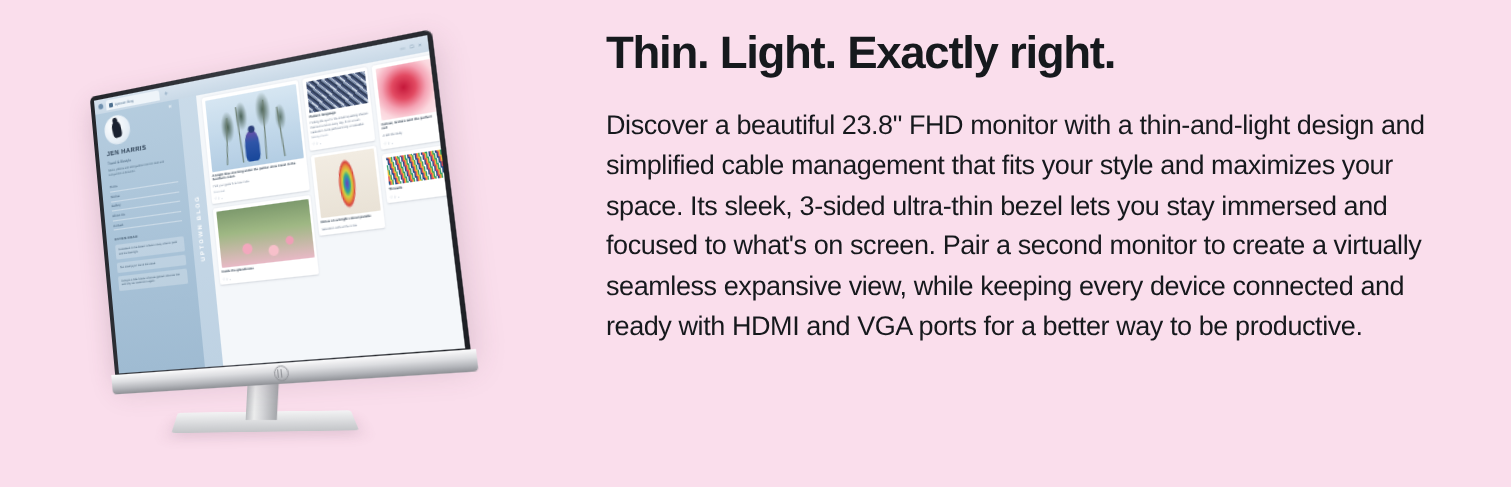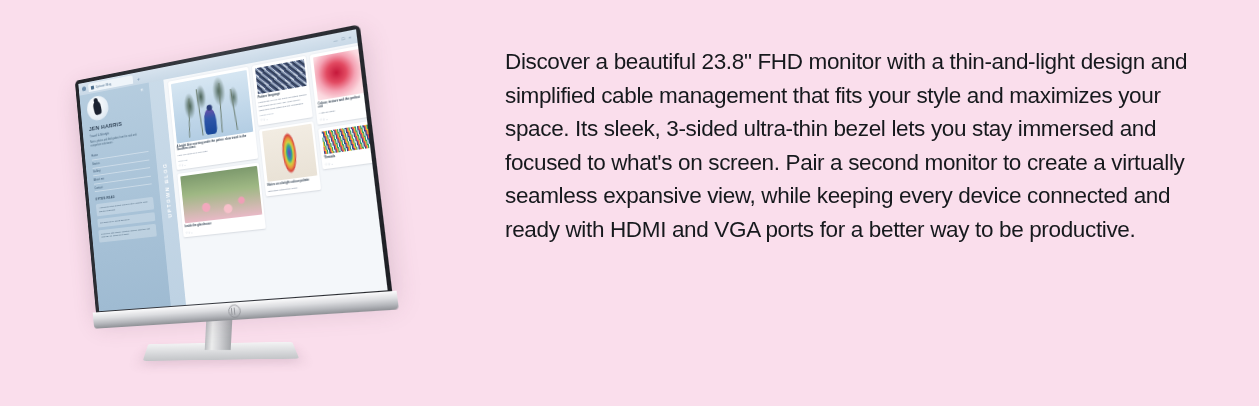--- a/index.html
+++ b/index.html
@@ -567,16 +567,17 @@
 
         <div class="bezel-chin">
           <span class="hp-logo"></span>
         </div>
 
       </div>
     </div>
   </div>
 
   <div class="copy-block">
+    <h1 class="headline">Thin. Light. Exactly right.</h1>
     <p class="body-copy">Discover a beautiful 23.8" FHD monitor with a thin-and-light design and simplified cable management that fits your style and maximizes your space. Its sleek, 3-sided ultra-thin bezel lets you stay immersed and focused to what's on screen. Pair a second monitor to create a virtually seamless expansive view, while keeping every device connected and ready with HDMI and VGA ports for a better way to be productive.</p>
   </div>
 
 </div>
 
 </body></html>

